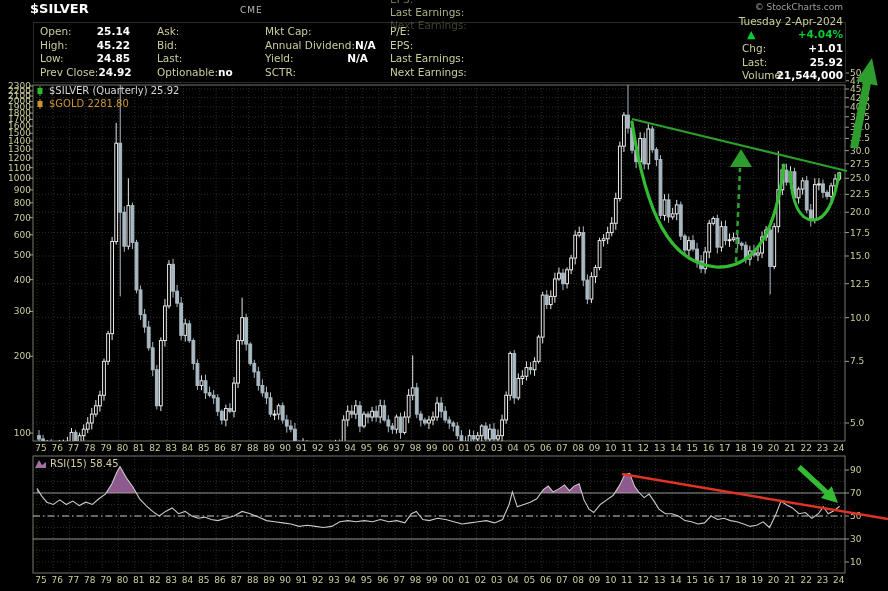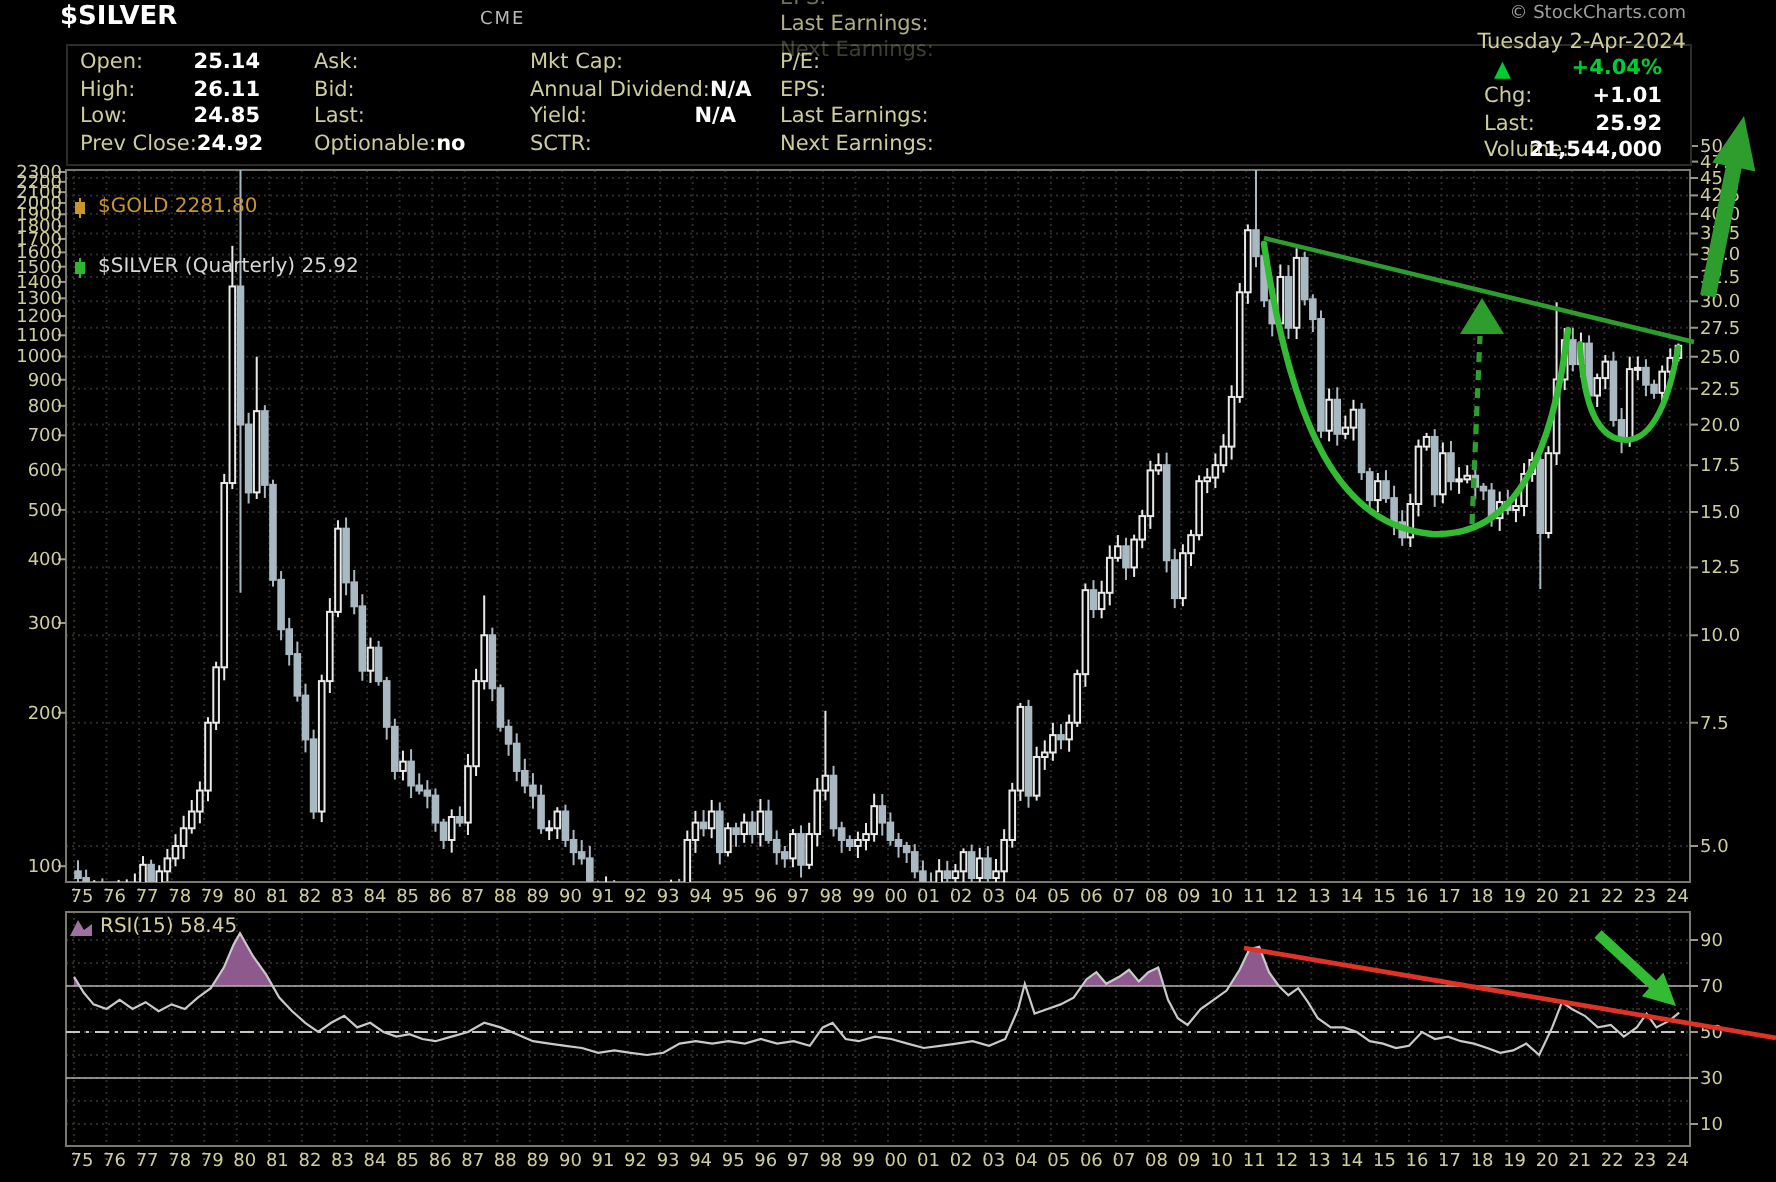--- a/index.html
+++ b/index.html
@@ -15,27 +15,27 @@
   .qcol{position:absolute;top:25px;}
   .qrow{height:13.5px;display:flex;justify-content:space-between;align-items:center;
         font-size:10.5px;line-height:13.5px;white-space:nowrap;}
   .ql{color:#cdcc9b;}
   .qv{color:#fff;font-weight:bold;}
   .c1{left:40px;width:90px;} .c2{left:157px;width:72px;} .c3{left:265px;width:103px;}
   .c4{left:390px;width:110px;}
   .rblk{left:700px;width:143px;top:0;}
   .rrow{position:absolute;width:143px;font-size:10.5px;white-space:nowrap;}
   .rlab{position:absolute;left:42px;color:#cdcc9b;}
-  .rval{position:absolute;right:12px;color:#fff;font-weight:bold;text-align:right;}
+  .rval{position:absolute;right:0;color:#fff;font-weight:bold;text-align:right;}
   .green{color:#00cc33 !important;}
   .date{color:#cdcc9b;right:0;position:absolute;}
   .tri{position:absolute;left:47px;color:#00cc33;font-size:11px;}
   .stray{left:390px;color:#cdcc9b;font-size:10.5px;white-space:nowrap;}
   .legend{display:flex;align-items:center;gap:4px;font-size:10px;white-space:nowrap;}
-  .leg-silver{left:35px;top:85px;color:#d6d6d6;margin-top:43px;}
+  .leg-silver{left:35px;top:85px;color:#d6d6d6;}
   .leg-gold{left:35px;top:98px;color:#c9952e;}
   .leg-rsi{left:35px;top:458px;color:#d6d0a0;}
   .grid{stroke:#2b2b2b;stroke-dasharray:1 2;}
   .sep{stroke:#56564a;stroke-dasharray:1 2;}
   .tick{stroke:#9a9a8a;}
   .ax{fill:#cdcc9b;font-size:9px;font-family:"DejaVu Sans",sans-serif;}
   .ar{text-anchor:end;} .am{text-anchor:middle;}
   .pborder{fill:none;stroke:#78786e;stroke-width:1;}
   .rsiline{stroke:#b4b4ac;stroke-width:0.8;}
   .rsidash{stroke:#c6c6be;stroke-width:1;stroke-dasharray:7 3 1.5 3;}
@@ -898,21 +898,21 @@
   <div class="abs stray" style="top:6px;opacity:.85;">Last Earnings:</div>
   <div class="abs stray" style="top:19px;opacity:.3;">Next Earnings:</div>
 
   <div class="abs qcol c1">
     <div class="qrow">
         <span class="ql">Open:</span>
         <span class="qv">25.14</span>
       </div>
     <div class="qrow">
         <span class="ql">High:</span>
-        <span class="qv">26.11</span>
+        <span class="qv">45.22</span>
       </div>
     <div class="qrow">
         <span class="ql">Low:</span>
         <span class="qv">24.85</span>
       </div>
     <div class="qrow">
         <span class="ql">Prev Close:</span>
         <span class="qv">24.92</span>
       </div>
   </div>

